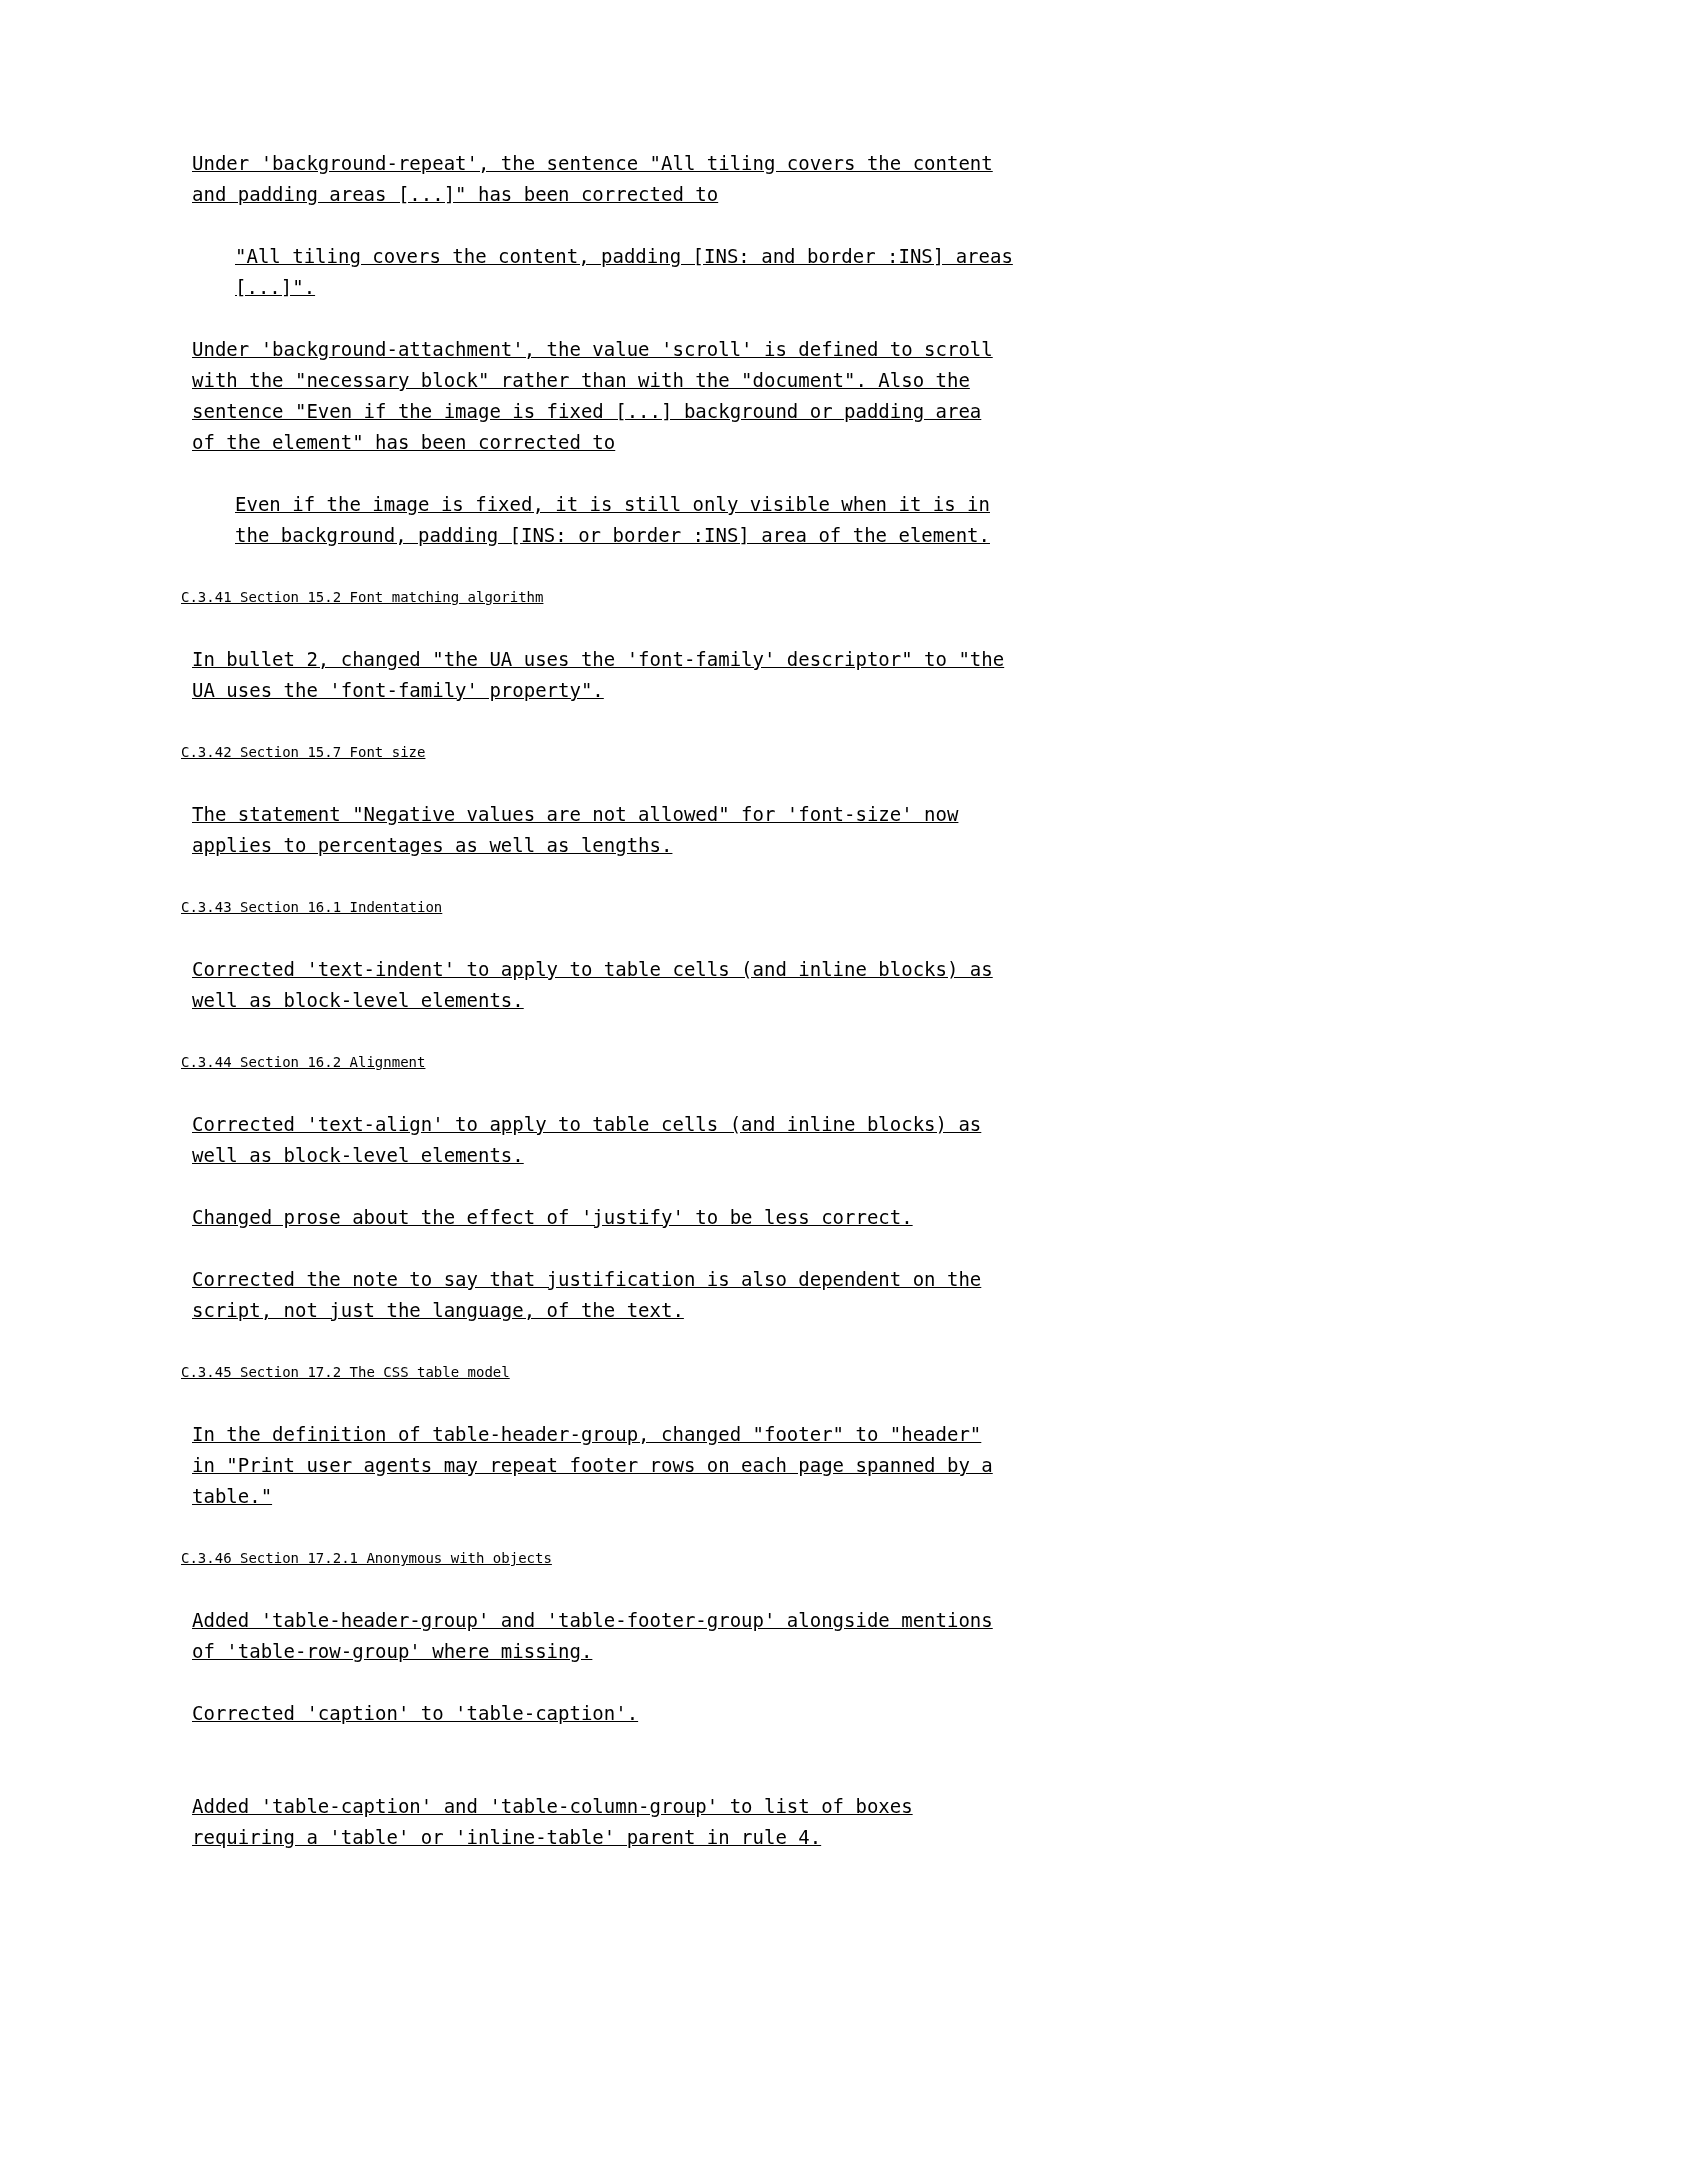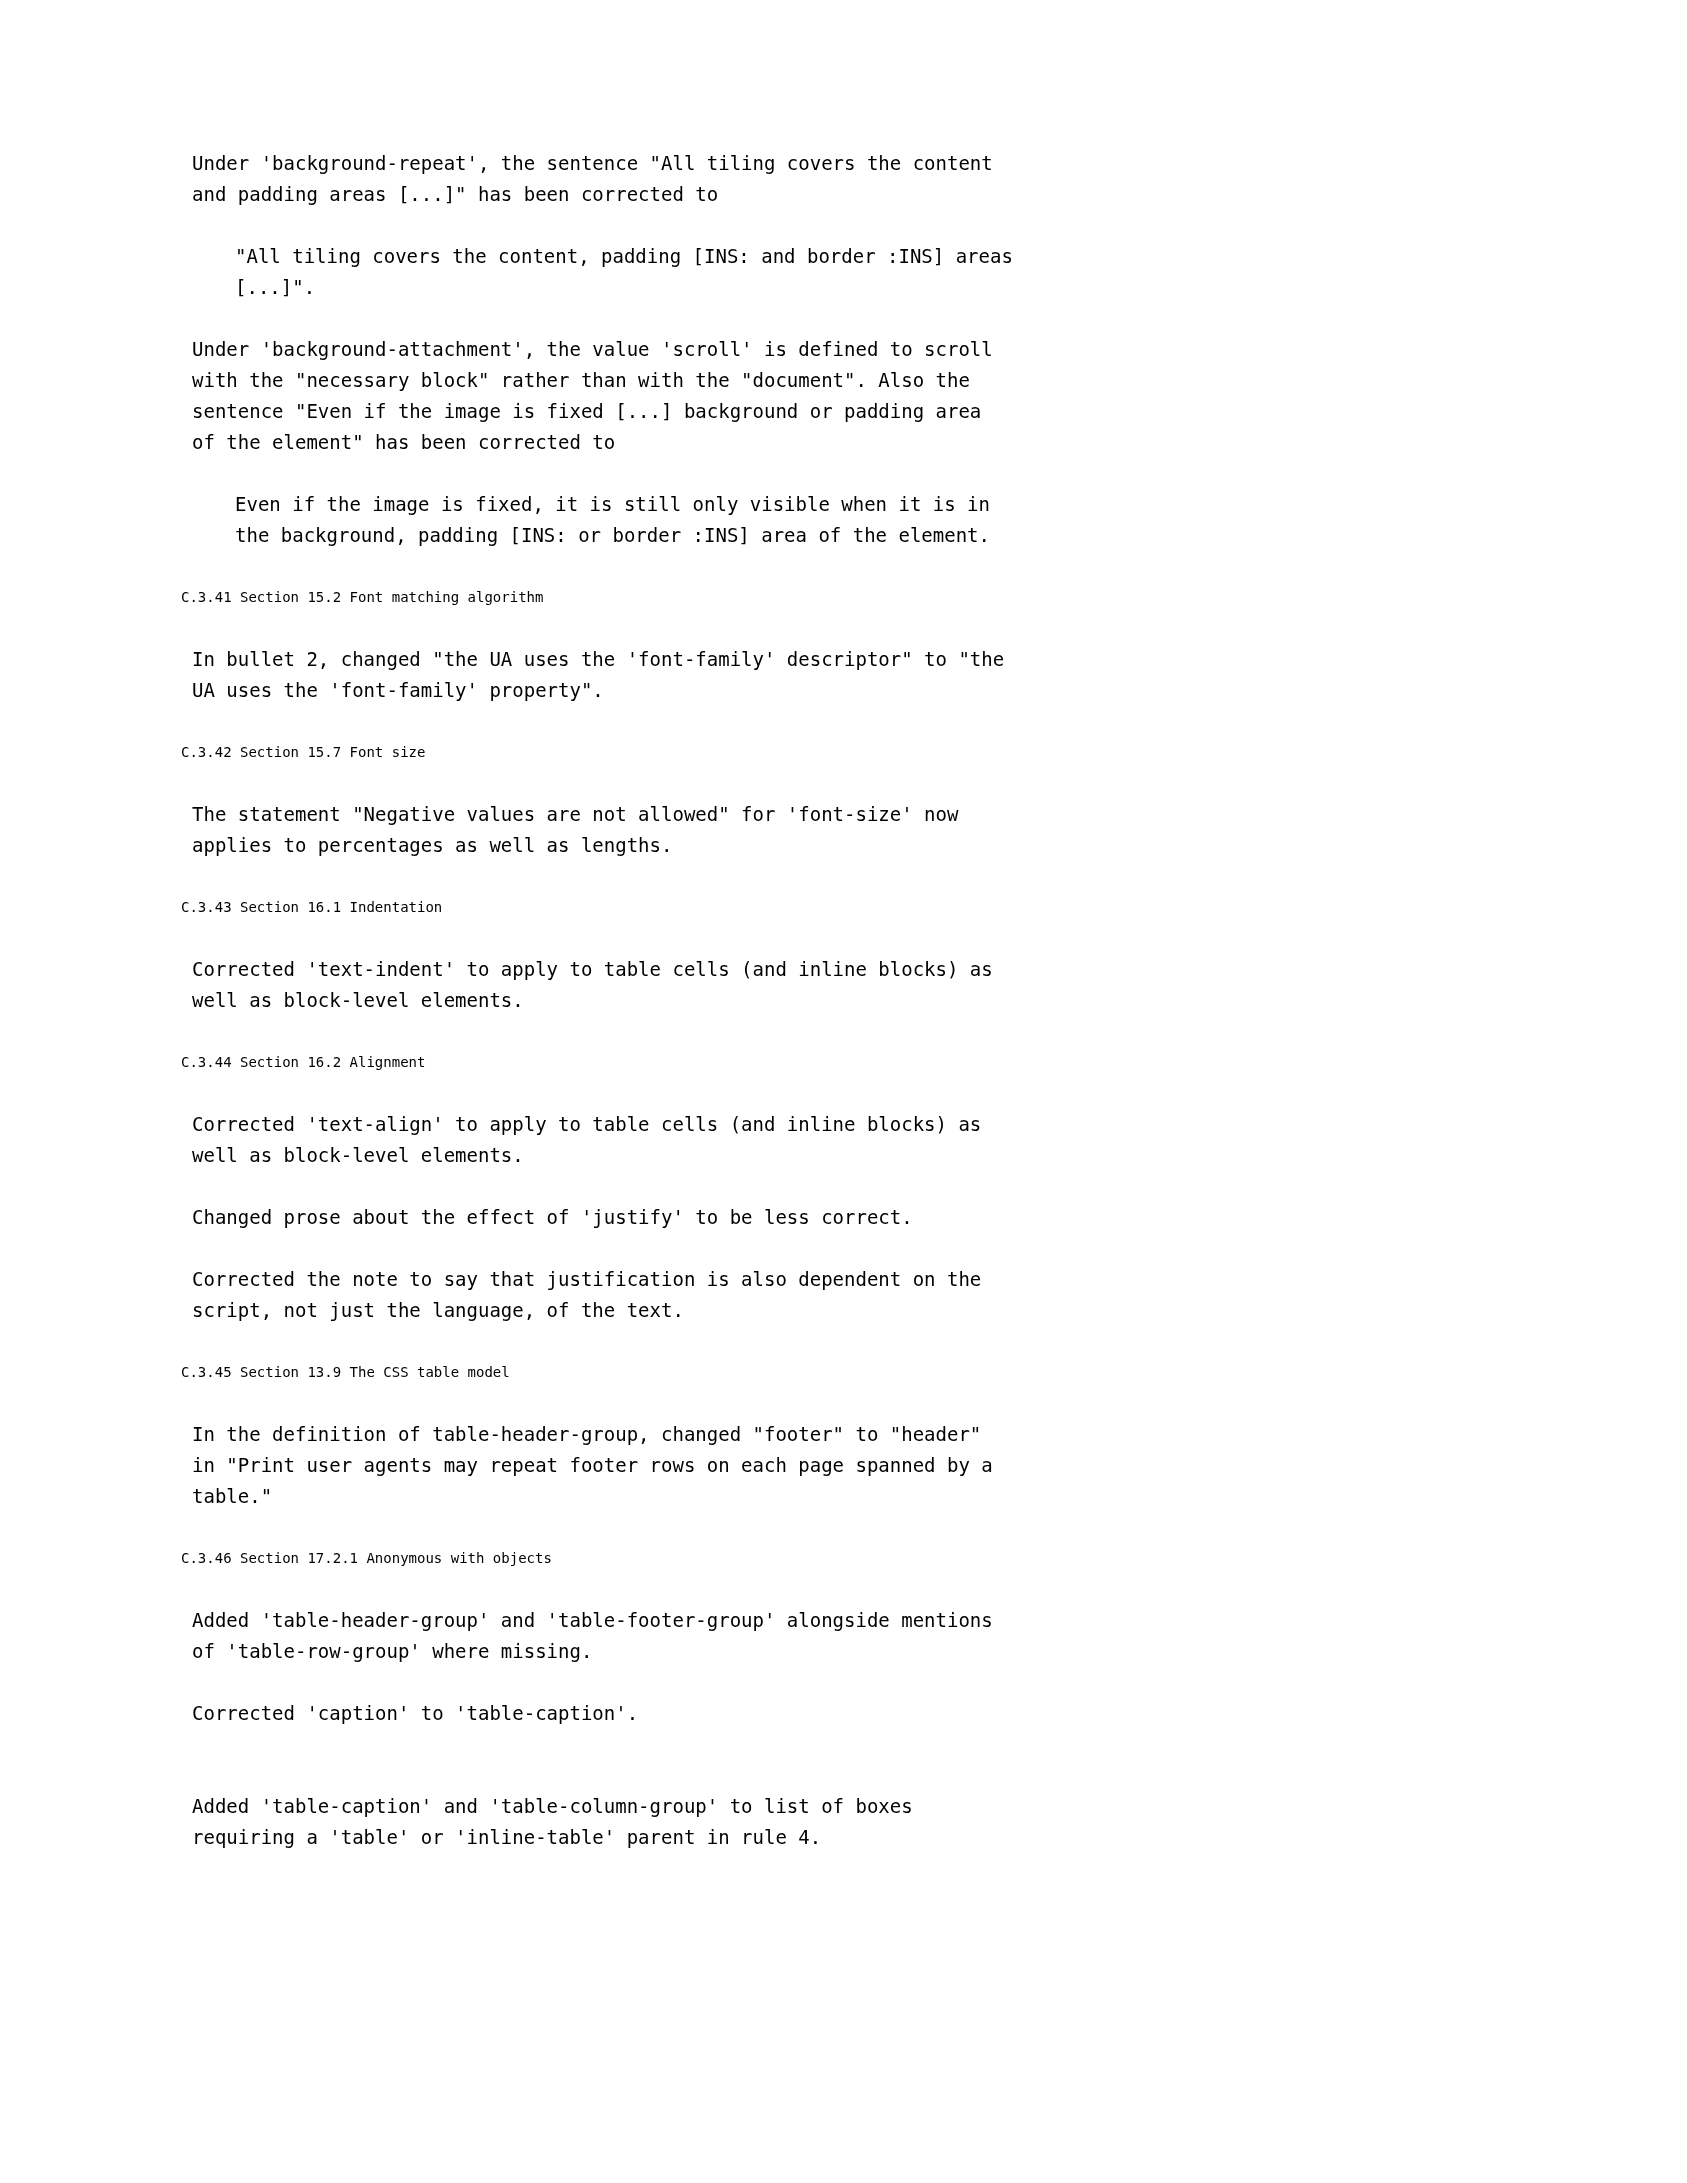--- a/index.html
+++ b/index.html
@@ -16,20 +16,21 @@
     color: #000000;
     -webkit-font-smoothing: antialiased;
   }
   #page {
     position: relative;
     width: 1687px;
     height: 2183px;
     background: #ffffff;
     box-sizing: border-box;
     padding: 148px 0 0 0;
+    text-decoration: underline;
   }
   
   .heading {
     margin: 0 0 0 181px;
     padding: 0;
     font-size: 14px;
     line-height: 31px;
     white-space: pre;
     font-weight: normal;
   }
@@ -90,21 +91,21 @@
       <h2 class="heading">C.3.44 Section 16.2 Alignment</h2>
       <div class="gap"></div>
       <p class="para">Corrected 'text-align' to apply to table cells (and inline blocks) as
 well as block-level elements.</p>
       <div class="gap"></div>
       <p class="para">Changed prose about the effect of 'justify' to be less correct.</p>
       <div class="gap"></div>
       <p class="para">Corrected the note to say that justification is also dependent on the
 script, not just the language, of the text.</p>
       <div class="gap"></div>
-      <h2 class="heading">C.3.45 Section 13.9 The CSS table model</h2>
+      <h2 class="heading">C.3.45 Section 17.2 The CSS table model</h2>
       <div class="gap"></div>
       <p class="para">In the definition of table-header-group, changed "footer" to "header"
 in "Print user agents may repeat footer rows on each page spanned by a
 table."</p>
       <div class="gap"></div>
       <h2 class="heading">C.3.46 Section 17.2.1 Anonymous with objects</h2>
       <div class="gap"></div>
       <p class="para">Added 'table-header-group' and 'table-footer-group' alongside mentions
 of 'table-row-group' where missing.</p>
       <div class="gap"></div>

